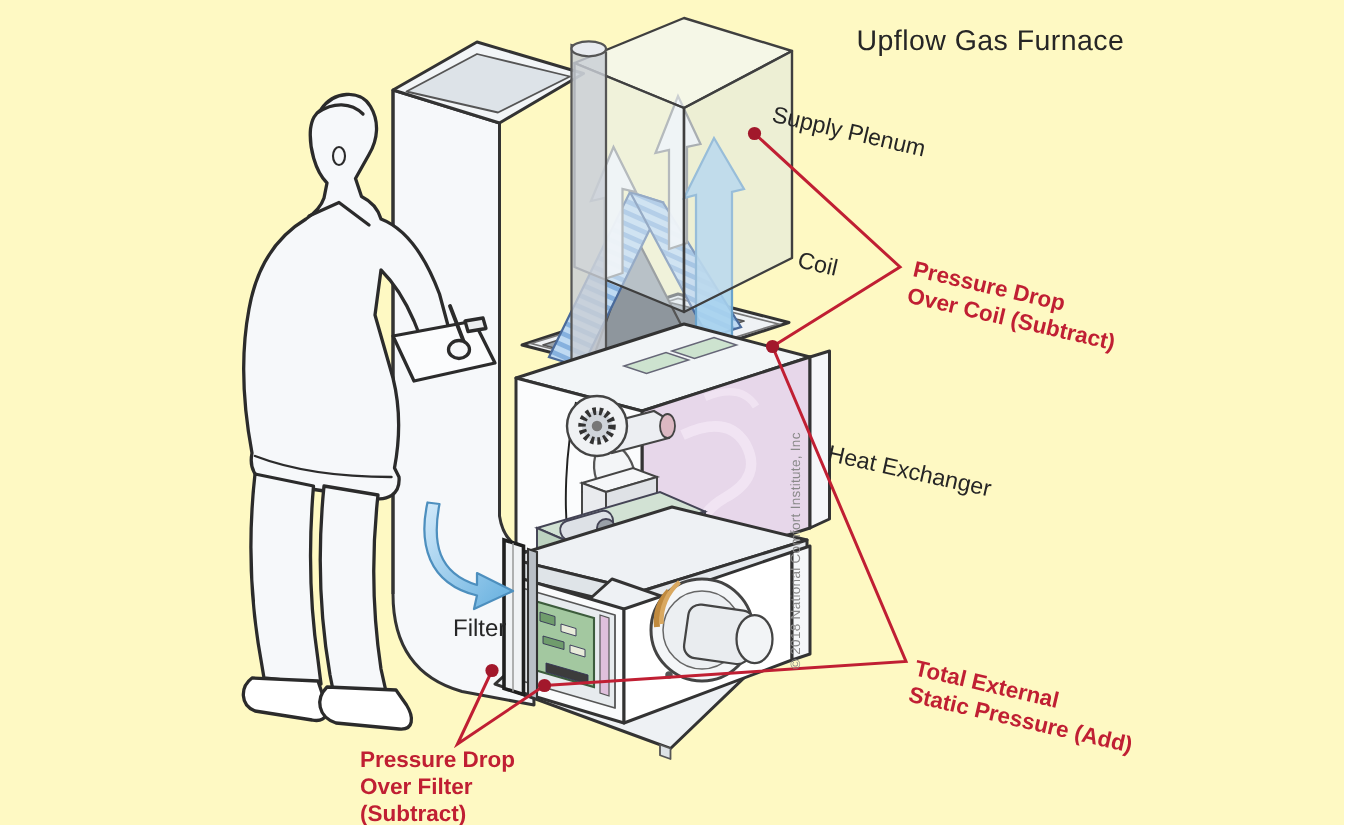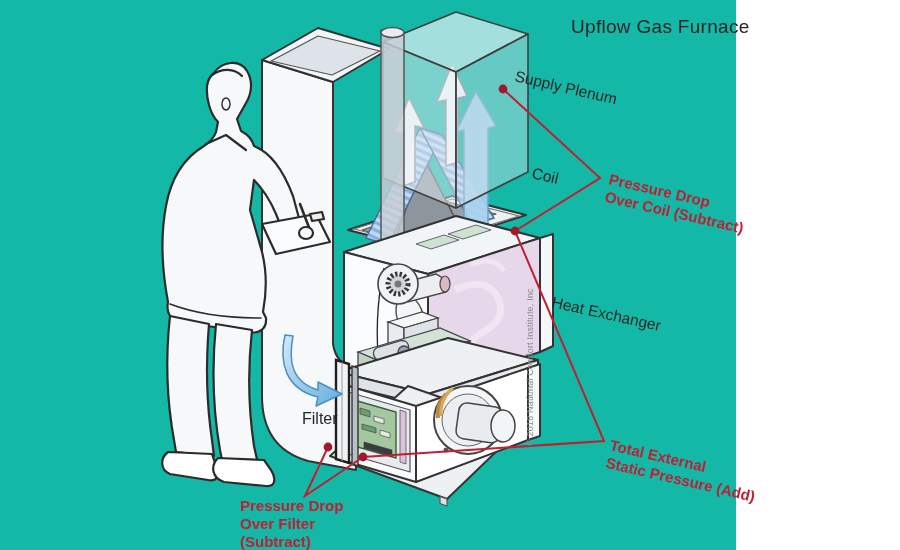--- a/index.html
+++ b/index.html
@@ -1,16 +1,16 @@
 <!DOCTYPE html>
 <html><head>
 <meta charset="utf-8">
 <style>
   html,body{margin:0;padding:0;background:#ffffff;width:900px;height:550px;overflow:hidden;}
-  .canvas-wrap{position:relative;width:736px;height:550px;background:#14b8a6;}
+  .canvas-wrap{position:relative;width:896px;height:550px;background:#fef9c3;}
   svg{display:block;}
   text{font-family:"Liberation Sans","DejaVu Sans",sans-serif;}
   .part-label{font-size:15.5px;fill:#262626;}
   .title-label{font-size:19px;fill:#262626;letter-spacing:.3px;}
   .red-label{font-size:15px;font-weight:bold;}
   .filter-label{font-size:16px;fill:#262626;}
   .copyright{font-size:9px;fill:#8a8a8a;letter-spacing:.2px;}
   .outline{stroke:#333;stroke-width:2;stroke-linejoin:round;}
   .thin{stroke:#555;stroke-width:1.2;stroke-linejoin:round;}
   .person-line{stroke:#2b2b2b;stroke-width:2.2;stroke-linejoin:round;stroke-linecap:round;}

